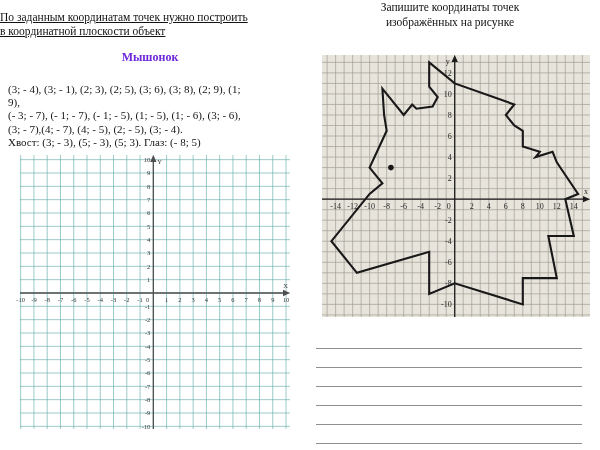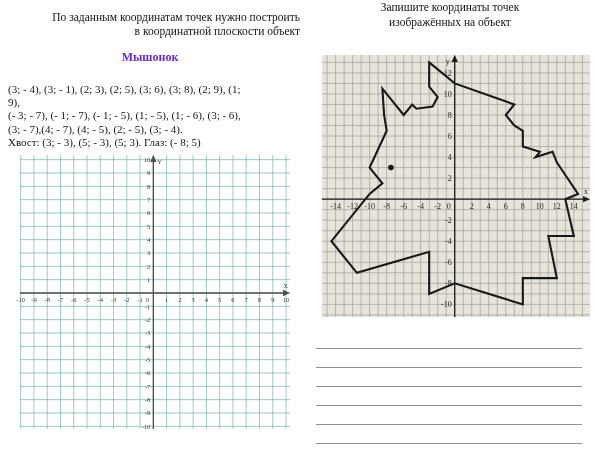--- a/index.html
+++ b/index.html
@@ -4,22 +4,22 @@
 <style>
   html,body{margin:0;padding:0;}
   body{
     width:600px;height:450px;background:#fbfbfa;
     font-family:"Liberation Serif", serif;
     -webkit-font-smoothing:antialiased;
   }
   .sheet{position:relative;width:600px;height:450px;background:#ffffff;overflow:hidden;}
 
   
-  .left-title{position:absolute;left:0;top:10px;width:300px;text-align:right;
-    font-size:11.5px;line-height:14px;color:#121212;}
+  .left-title{position:absolute;left:0;top:10px;width:300px;text-align:left;
+    font-size:11.5px;line-height:14px;color:#121212;text-decoration:underline;}
   .left-subtitle{position:absolute;left:0;top:50px;width:300px;text-align:center;
     font-weight:bold;font-size:12px;color:#6d28d9;}
   .coords{position:absolute;left:8px;top:83px;width:288px;
     font-size:11px;line-height:13.2px;color:#141414;white-space:nowrap;}
   .left-grid{position:absolute;left:20px;top:155px;}
 
   
   .right-title{position:absolute;left:310px;top:0;width:280px;text-align:center;
     font-size:11.5px;line-height:15px;color:#121212;}
   .right-grid{position:absolute;left:322px;top:55px;}
@@ -137,21 +137,21 @@
         <text x="130.34152334152336" y="33.803333333333335" text-anchor="end" font-size="6.5" fill="#3a3a3a" font-family="&quot;Liberation Serif&quot;, serif">8</text>
         <text x="130.34152334152336" y="20.47" text-anchor="end" font-size="6.5" fill="#3a3a3a" font-family="&quot;Liberation Serif&quot;, serif">9</text>
         <text x="130.34152334152336" y="7.136666666666663" text-anchor="end" font-size="6.5" fill="#3a3a3a" font-family="&quot;Liberation Serif&quot;, serif">10</text>
         <text x="137.34152334152336" y="9" text-anchor="start" font-size="6.5" fill="#3a3a3a" font-family="&quot;Liberation Serif&quot;, serif">Y</text>
         <text x="268" y="133.00000000000003" text-anchor="end" font-size="6.5" fill="#3a3a3a" font-family="&quot;Liberation Serif&quot;, serif">X</text>
       </svg>
   </div>
 
   <div class="right-title">
     <div>Запишите координаты точек</div>
-    <div>изображённых на объект</div>
+    <div>изображённых на рисунке</div>
   </div>
 
   <div class="right-grid">
     <svg width="268" height="262">
         <rect x="0" y="0" width="268" height="262" fill="#e7e4dc"></rect>
         <line x1="5.104761904761902" y1="0" x2="5.104761904761902" y2="262" stroke="#a29e93" stroke-width="0.7"></line>
         <line x1="13.612698412698409" y1="0" x2="13.612698412698409" y2="262" stroke="#a29e93" stroke-width="0.7"></line>
         <line x1="22.120634920634917" y1="0" x2="22.120634920634917" y2="262" stroke="#a29e93" stroke-width="0.7"></line>
         <line x1="30.628571428571426" y1="0" x2="30.628571428571426" y2="262" stroke="#a29e93" stroke-width="0.7"></line>
         <line x1="39.13650793650793" y1="0" x2="39.13650793650793" y2="262" stroke="#a29e93" stroke-width="0.7"></line>

